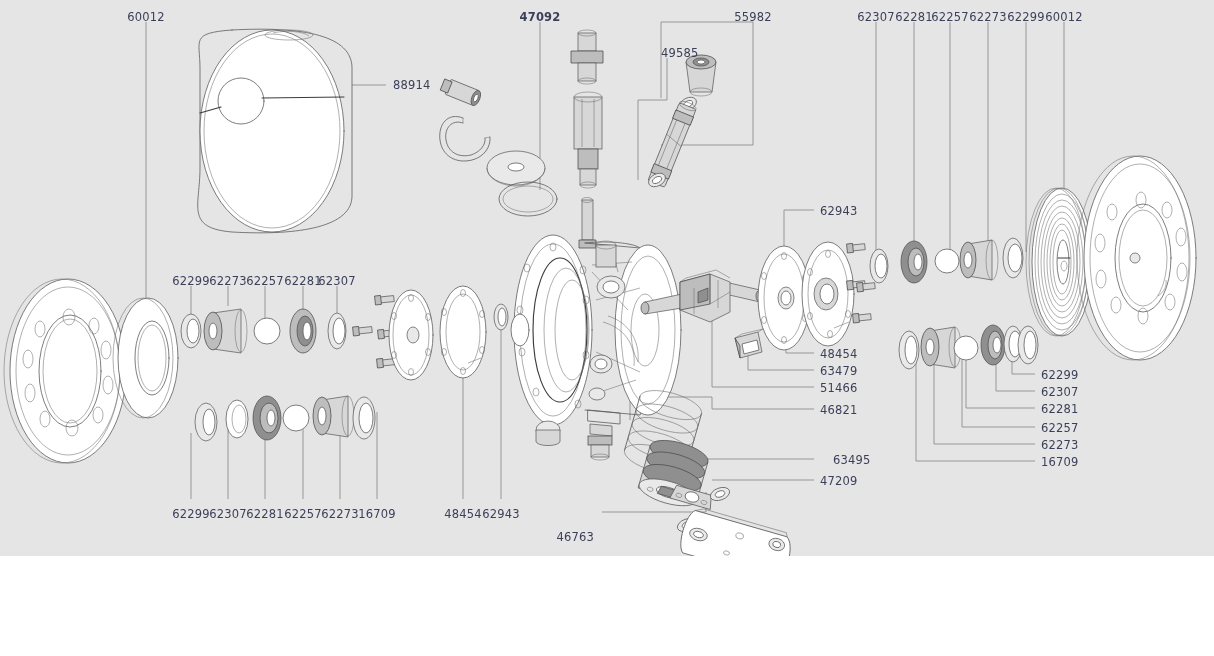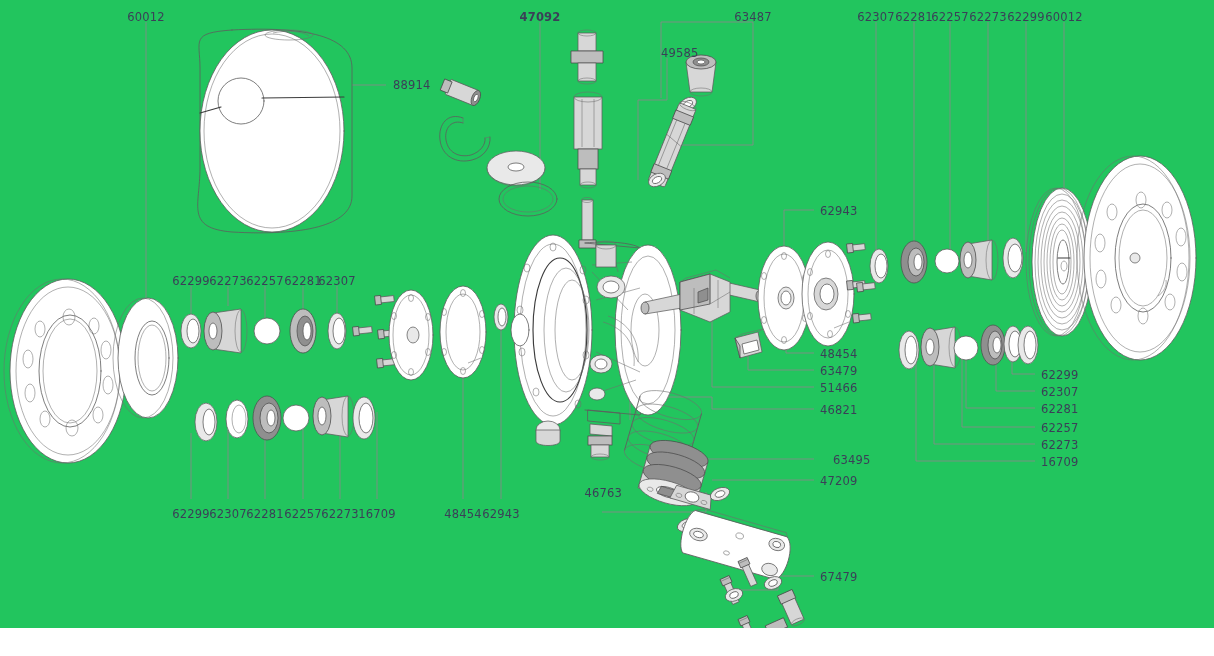--- a/index.html
+++ b/index.html
@@ -1,18 +1,18 @@
 <!DOCTYPE html>
 <html><head>
 <meta charset="utf-8">
 <title>Exploded Parts Diagram</title>
 <style>
   html,body{margin:0;padding:0;background:#ffffff;}
   body{font-family:"DejaVu Sans","Liberation Sans",sans-serif;}
-  #stage{position:relative;width:1214px;height:628px;background:#22c55e;overflow:hidden;}
+  #stage{position:relative;width:1214px;height:556px;background:#e5e5e5;overflow:hidden;}
   #art{position:absolute;left:0;top:0;width:1214px;height:656px;}
   .lbl{position:absolute;font-size:11.5px;color:#3b3f58;letter-spacing:.2px;
        white-space:nowrap;line-height:1;font-family:"DejaVu Sans","Liberation Sans",sans-serif;}
   .lbl.c{transform:translateX(-50%);}
   .lbl.r{transform:translateX(-100%);}
   svg{display:block;}
   .ln{stroke:#8a8a8a;stroke-width:.85;fill:none;}
   .p{stroke:#5d5d5d;stroke-width:.8;fill:none;stroke-linejoin:round;stroke-linecap:round;}
   .pf{stroke:#5d5d5d;stroke-width:.8;fill:#ffffff;stroke-linejoin:round;stroke-linecap:round;}
   .pt{stroke:#6e6e6e;stroke-width:.55;fill:none;}
@@ -580,21 +580,21 @@
       <ellipse class="pt" cx="26" cy="0" rx="3" ry="9"></ellipse>
     </g>
   </g>
 
 </svg>
 
 <div id="labels">
       <div class="lbl c" style="left: 146px; top: 12px; color: rgb(59, 63, 88);">60012</div>
       <div class="lbl" style="left: 393px; top: 80px; color: rgb(59, 63, 88);">88914</div>
       <div class="lbl c" style="left: 540px; top: 12px; color: rgb(59, 63, 88); font-weight: bold;">47092</div>
-      <div class="lbl c" style="left: 753px; top: 12px; color: rgb(59, 63, 88);">63487</div>
+      <div class="lbl c" style="left: 753px; top: 12px; color: rgb(59, 63, 88);">55982</div>
       <div class="lbl" style="left: 661px; top: 48px; color: rgb(59, 63, 88);">49585</div>
       <div class="lbl c" style="left: 876px; top: 12px; color: rgb(59, 63, 88);">62307</div>
       <div class="lbl c" style="left: 914px; top: 12px; color: rgb(59, 63, 88);">62281</div>
       <div class="lbl c" style="left: 950px; top: 12px; color: rgb(59, 63, 88);">62257</div>
       <div class="lbl c" style="left: 988px; top: 12px; color: rgb(59, 63, 88);">62273</div>
       <div class="lbl c" style="left: 1026px; top: 12px; color: rgb(59, 63, 88);">62299</div>
       <div class="lbl c" style="left: 1064px; top: 12px; color: rgb(59, 63, 88);">60012</div>
       <div class="lbl c" style="left: 191px; top: 276px; color: rgb(59, 63, 88);">62299</div>
       <div class="lbl c" style="left: 228px; top: 276px; color: rgb(59, 63, 88);">62273</div>
       <div class="lbl c" style="left: 265px; top: 276px; color: rgb(59, 63, 88);">62257</div>
@@ -614,17 +614,17 @@
       <div class="lbl c" style="left: 191px; top: 509px; color: rgb(59, 63, 88);">62299</div>
       <div class="lbl c" style="left: 228px; top: 509px; color: rgb(59, 63, 88);">62307</div>
       <div class="lbl c" style="left: 265px; top: 509px; color: rgb(59, 63, 88);">62281</div>
       <div class="lbl c" style="left: 303px; top: 509px; color: rgb(59, 63, 88);">62257</div>
       <div class="lbl c" style="left: 340px; top: 509px; color: rgb(59, 63, 88);">62273</div>
       <div class="lbl c" style="left: 377px; top: 509px; color: rgb(59, 63, 88);">16709</div>
       <div class="lbl c" style="left: 463px; top: 509px; color: rgb(59, 63, 88);">48454</div>
       <div class="lbl c" style="left: 501px; top: 509px; color: rgb(59, 63, 88);">62943</div>
       <div class="lbl" style="left: 820px; top: 455px; color: rgb(59, 63, 88); margin-left: 13px;">63495</div>
       <div class="lbl" style="left: 820px; top: 476px; color: rgb(59, 63, 88); text-align: right;">47209</div>
-      <div class="lbl r" style="left: 594px; top: 488px; color: rgb(59, 63, 88); margin-left: 28px;">46763</div>
+      <div class="lbl r" style="left: 594px; top: 532px; color: rgb(59, 63, 88);">46763</div>
       <div class="lbl" style="left: 820px; top: 572px; color: rgb(59, 63, 88);">67479</div>
     </div>
 
 </div>
 
 </body></html>

